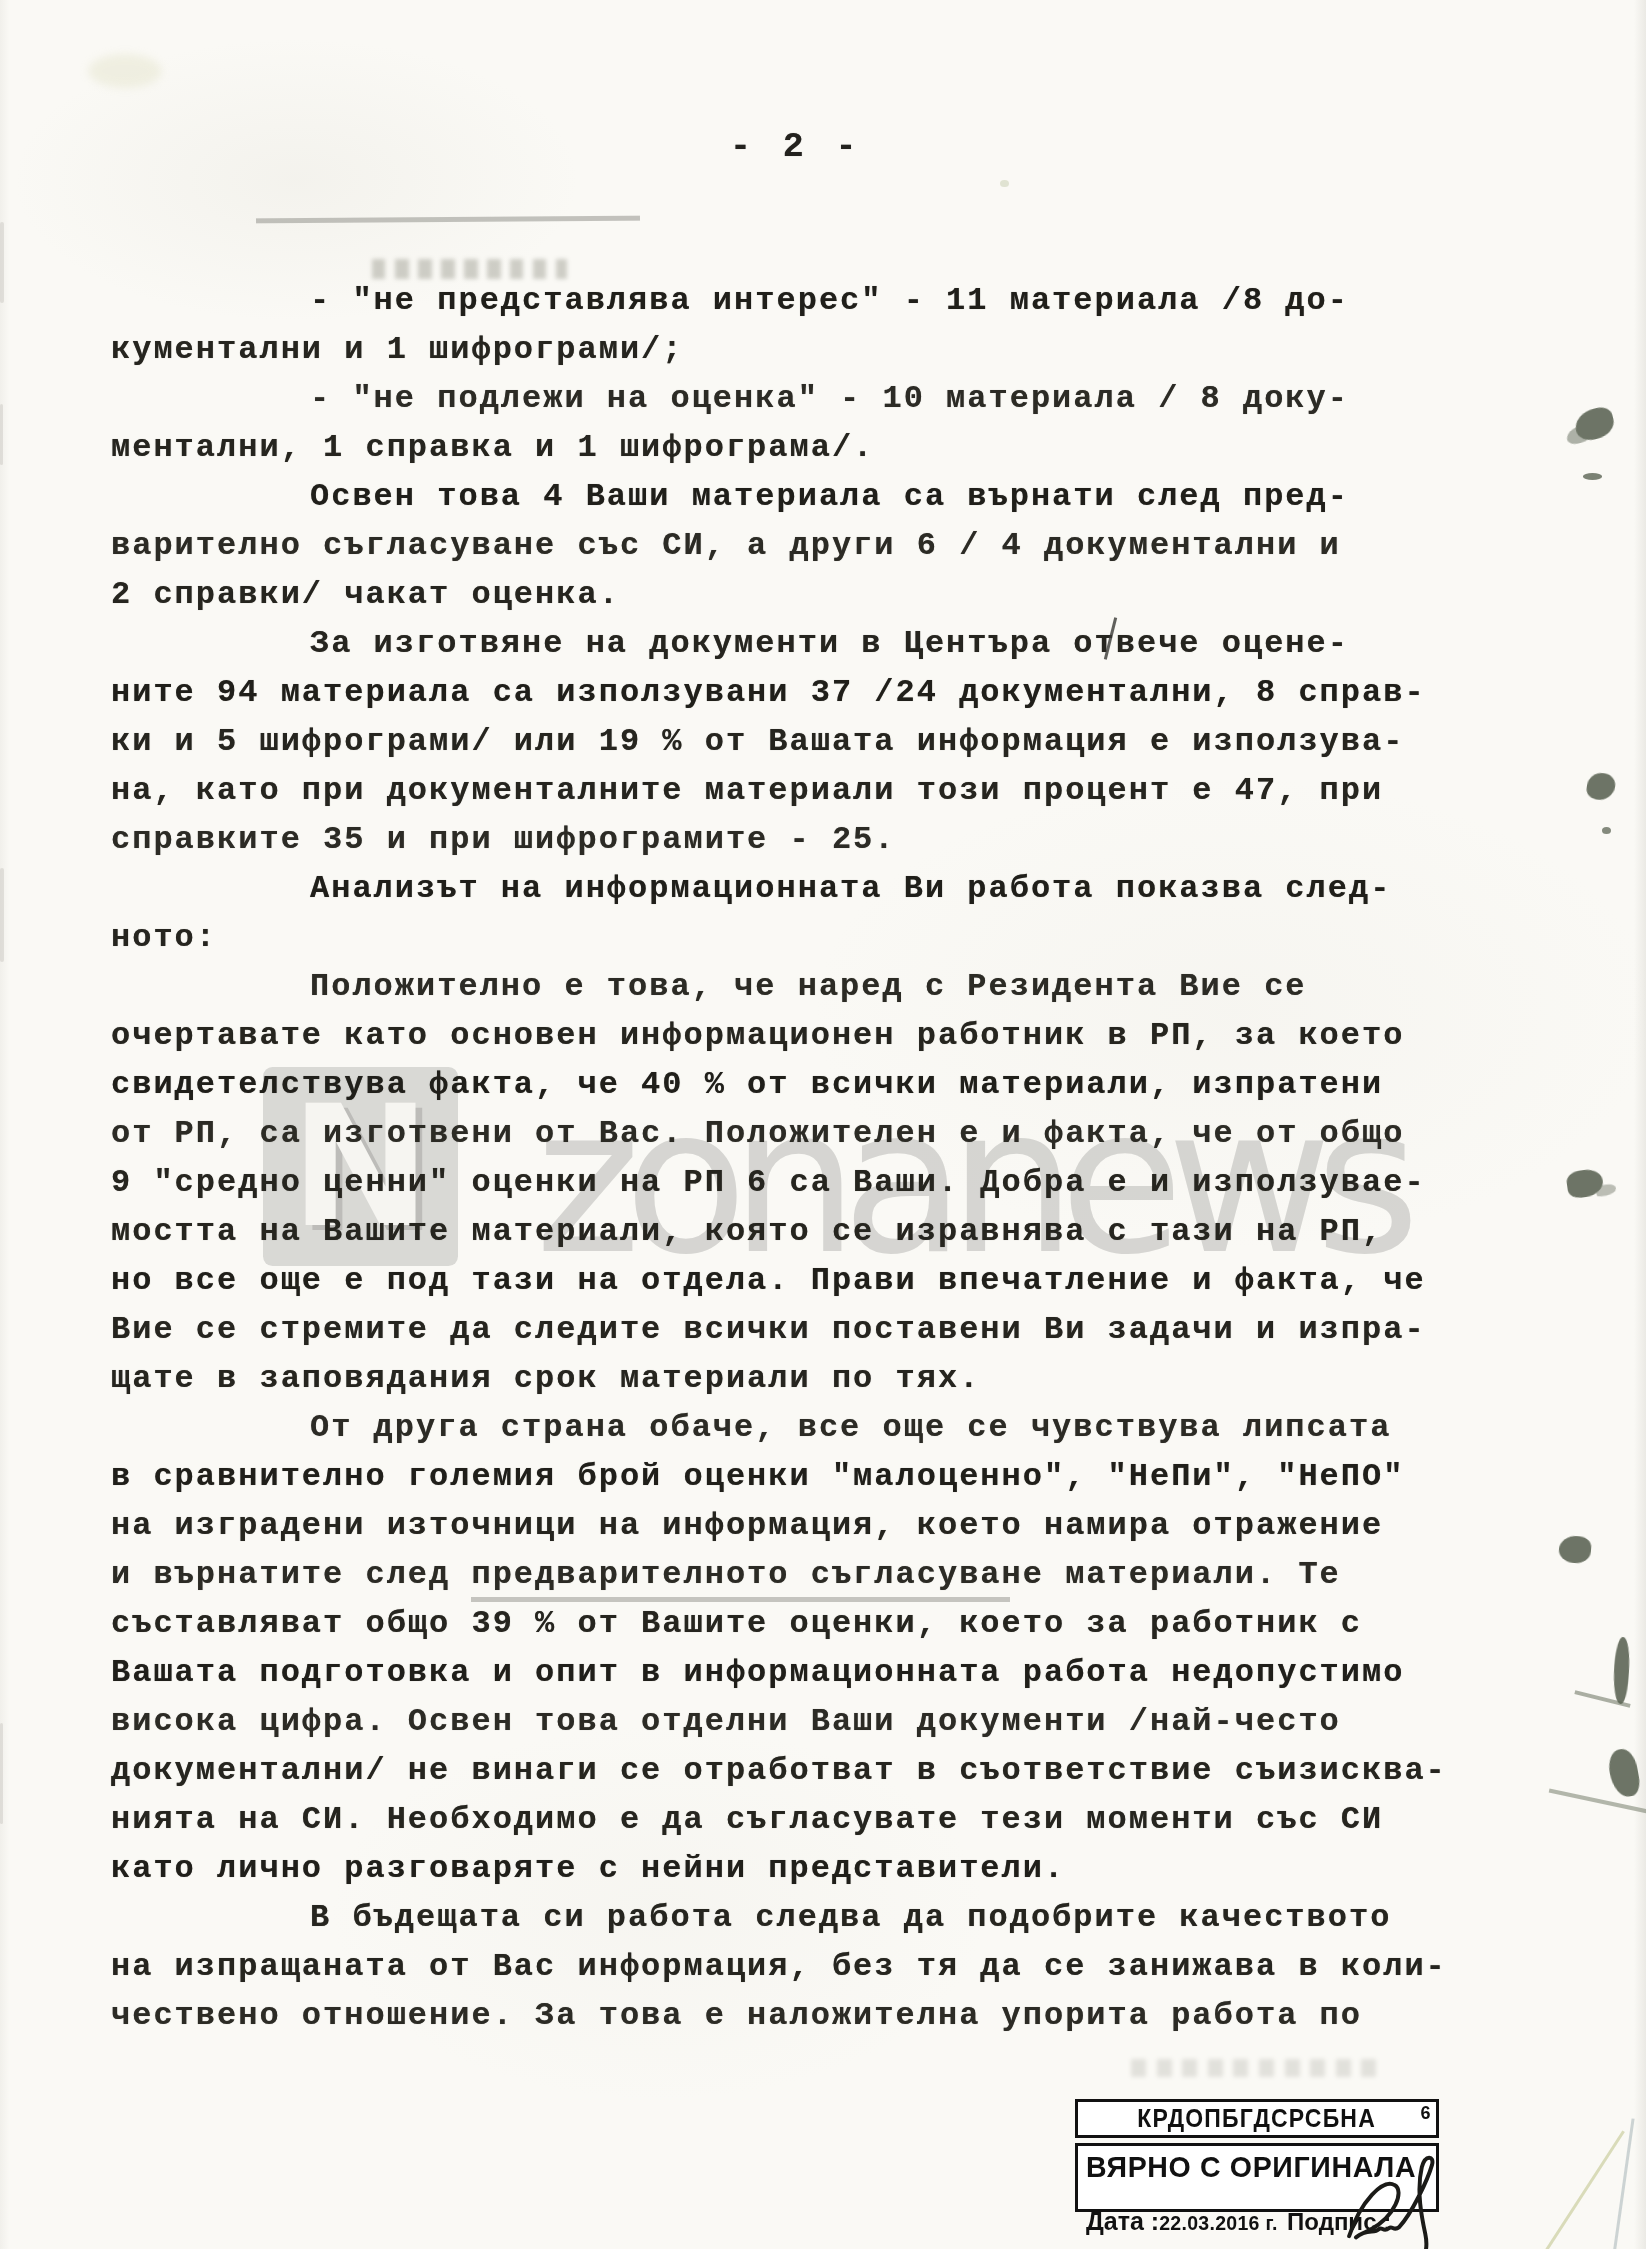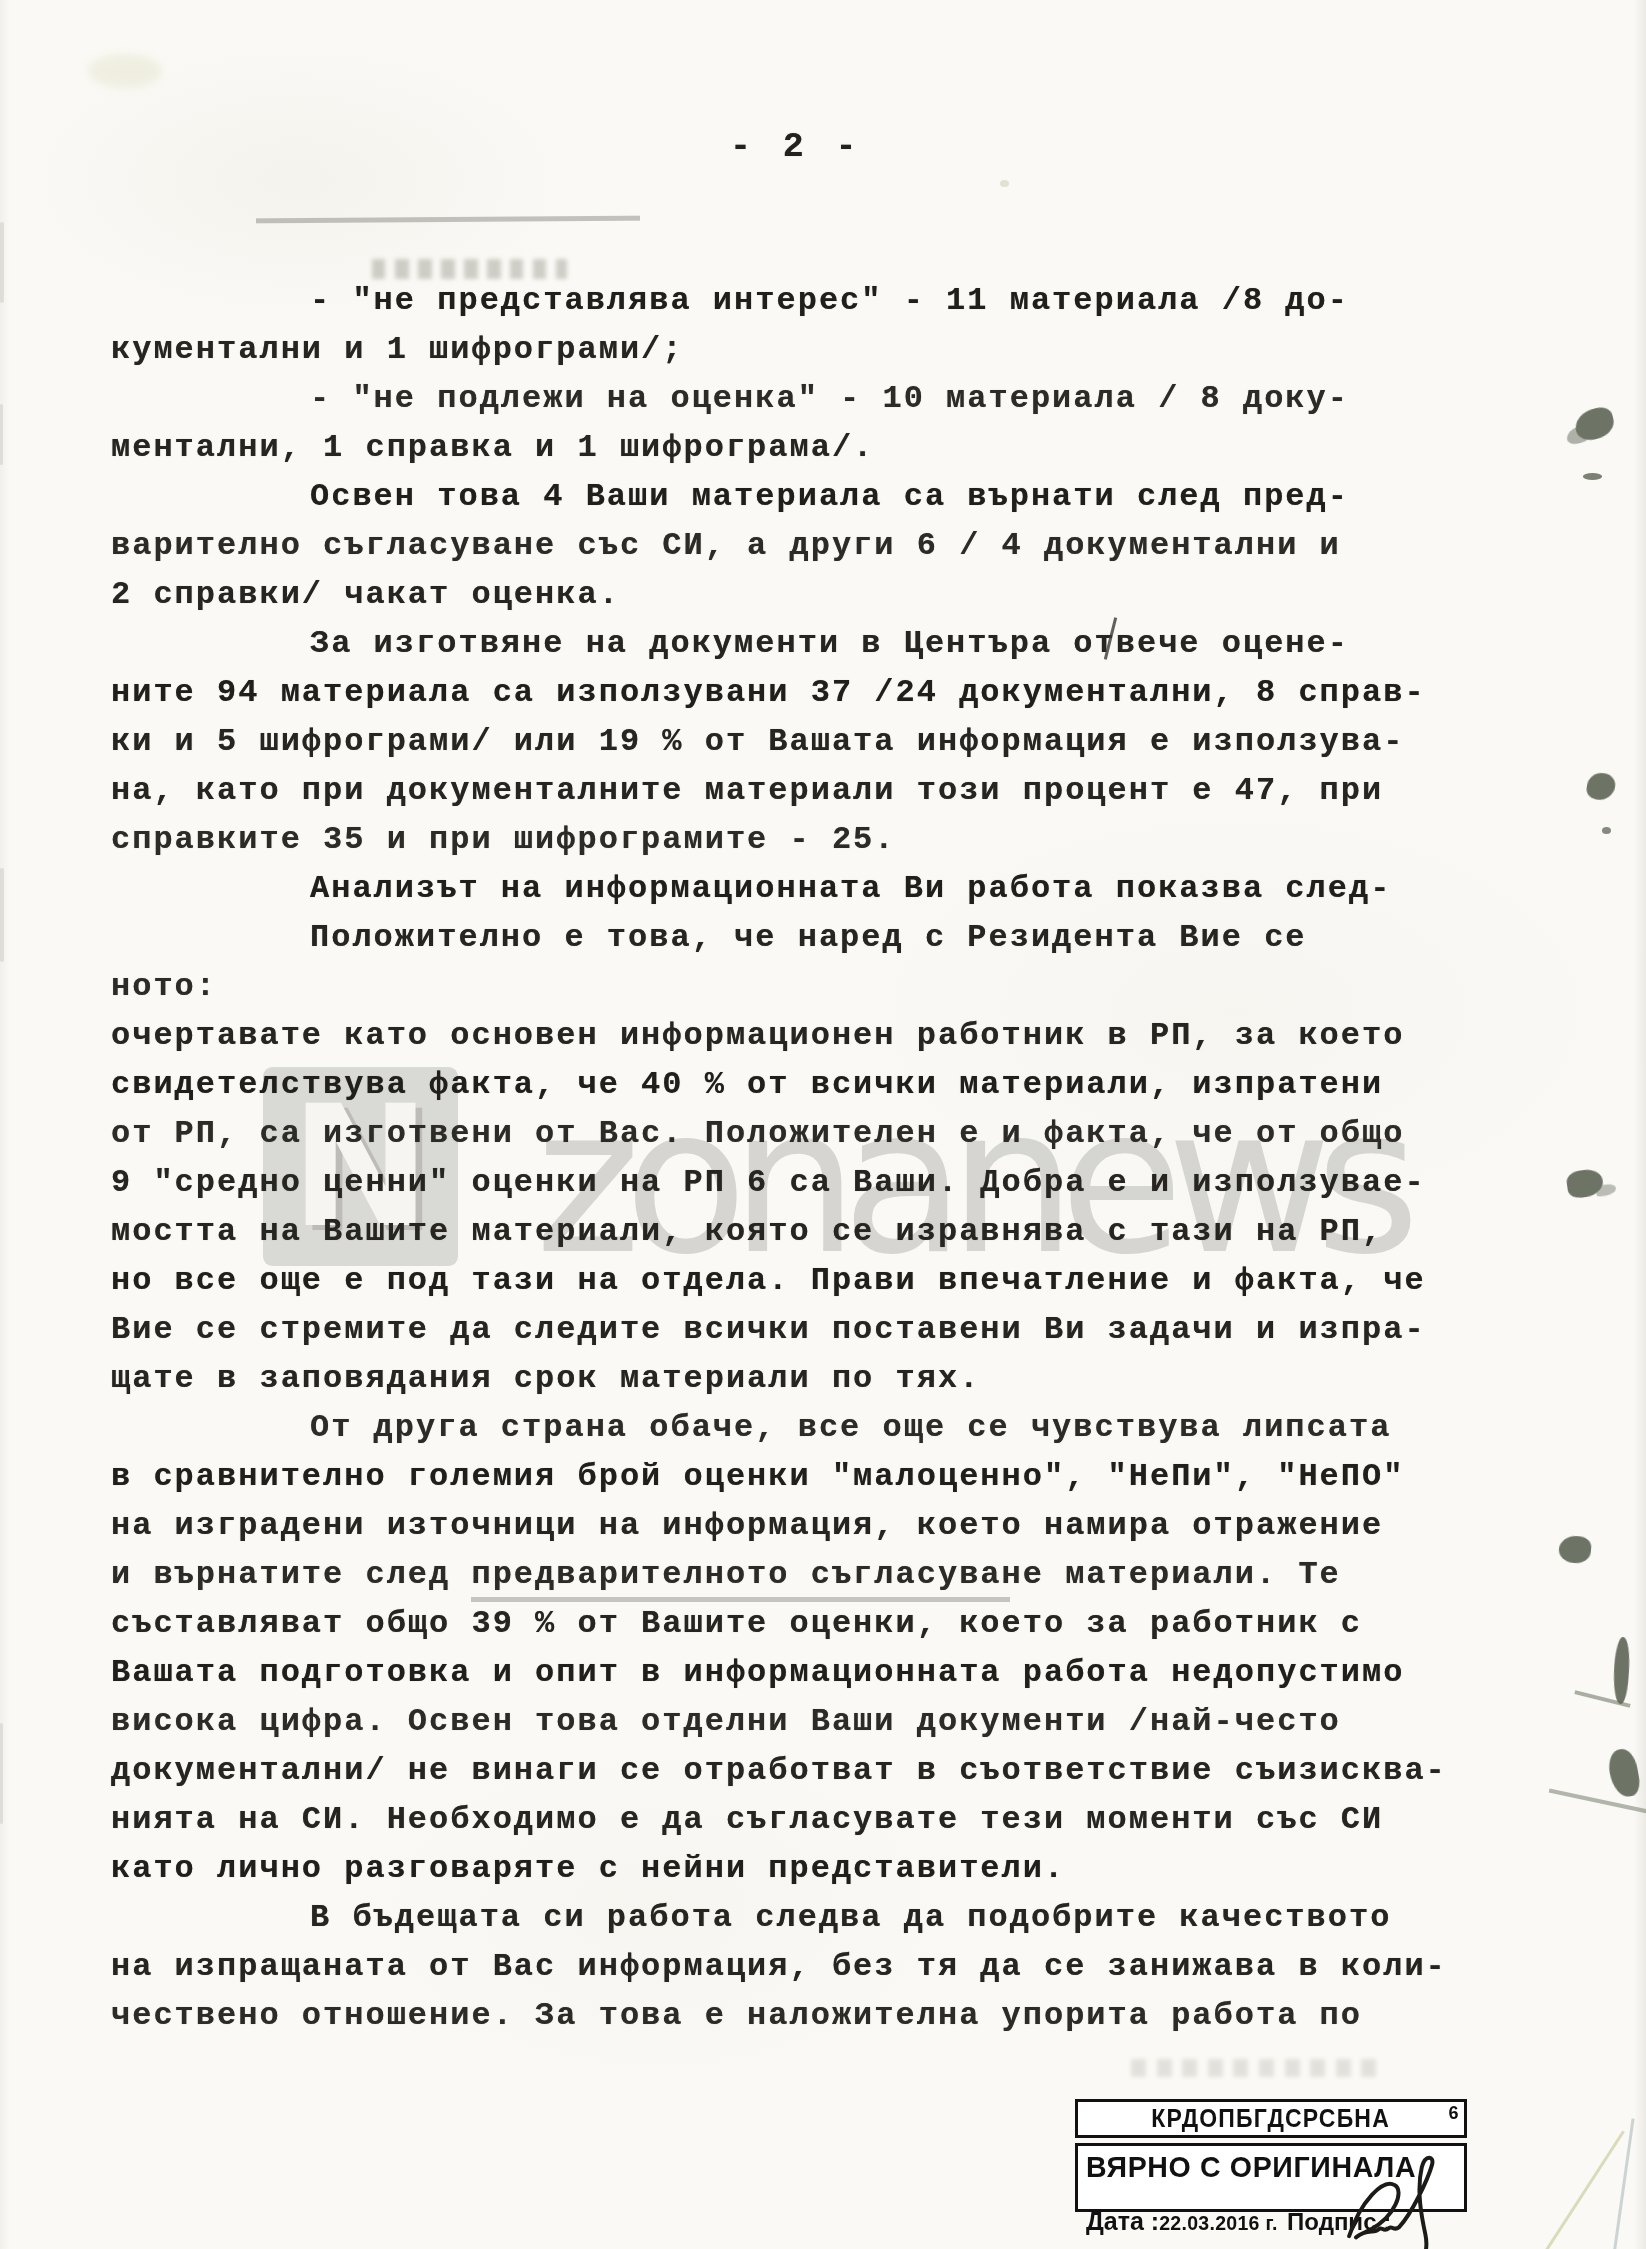--- a/index.html
+++ b/index.html
@@ -50,21 +50,21 @@
     font-weight:bold;font-size:168px;line-height:168px;
     color:#f4f3ef;text-shadow:6.7px 4.7px 0 rgba(128,128,125,0.65);
   }
   .wm-text{
     position:absolute;left:535px;top:1084px;
     font-family:"DejaVu Sans","Liberation Sans",sans-serif;
     font-weight:normal;font-size:202px;line-height:195px;letter-spacing:-17px;
     color:#b3b3b0;opacity:0.5;white-space:pre;
   }
   
-  .stamp{position:absolute;left:1075px;top:2099px;width:392px;z-index:4;
+  .stamp{position:absolute;left:1075px;top:2099px;width:364px;z-index:4;
     font-family:"Liberation Sans","DejaVu Sans",sans-serif;color:#111;}
   .stamp-box{background:rgba(255,255,255,0.92);border:3.4px solid #111;box-sizing:border-box;position:relative;}
   .stamp-top{height:39px;display:flex;align-items:center;justify-content:center;}
   .stamp-code{font-size:25px;font-weight:bold;letter-spacing:1.3px;transform:scaleX(0.92);}
   .stamp-sup{position:absolute;right:5.4px;top:1.3px;font-size:18px;font-weight:bold;}
   .stamp-bottom{margin-top:4.7px;height:69px;padding:4px 6.7px 0 8px;}
   .stamp-certify{font-size:30px;font-weight:bold;letter-spacing:0.7px;transform:scaleX(0.95);transform-origin:left;white-space:pre;}
   .stamp-dateline{margin-top:1.3px;white-space:pre;display:flex;align-items:baseline;}
   .stamp-date-label{font-size:25px;font-weight:bold;margin-top:22px;}
   .stamp-date-value{font-size:19.5px;font-weight:bold;letter-spacing:0.3px;}
@@ -122,22 +122,22 @@
       <div class="line">ментални, 1 справка и 1 шифрограма/.</div>
       <div class="line indent">Освен това 4 Ваши материала са върнати след пред-</div>
       <div class="line">варително съгласуване със СИ, а други 6 / 4 документални и</div>
       <div class="line">2 справки/ чакат оценка.</div>
       <div class="line indent">За изготвяне на документи в Центъра отвече оцене-</div>
       <div class="line">ните 94 материала са използувани 37 /24 документални, 8 справ-</div>
       <div class="line">ки и 5 шифрограми/ или 19 % от Вашата информация е използува-</div>
       <div class="line">на, като при документалните материали този процент е 47, при</div>
       <div class="line">справките 35 и при шифрограмите - 25.</div>
       <div class="line indent">Анализът на информационната Ви работа показва след-</div>
+      <div class="line">ното:</div>
       <div class="line indent">Положително е това, че наред с Резидента Вие се</div>
-      <div class="line">ното:</div>
       <div class="line">очертавате като основен информационен работник в РП, за което</div>
       <div class="line">свидетелствува факта, че 40 % от всички материали, изпратени</div>
       <div class="line">от РП, са изготвени от Вас. Положителен е и факта, че от общо</div>
       <div class="line">9 "средно ценни" оценки на РП 6 са Ваши. Добра е и използувае-</div>
       <div class="line">мостта на Вашите материали, която се изравнява с тази на РП,</div>
       <div class="line">но все още е под тази на отдела. Прави впечатление и факта, че</div>
       <div class="line">Вие се стремите да следите всички поставени Ви задачи и изпра-</div>
       <div class="line">щате в заповядания срок материали по тях.</div>
       <div class="line indent">От друга страна обаче, все още се чувствува липсата</div>
       <div class="line">в сравнително големия брой оценки "малоценно", "НеПи", "НеПО"</div>

